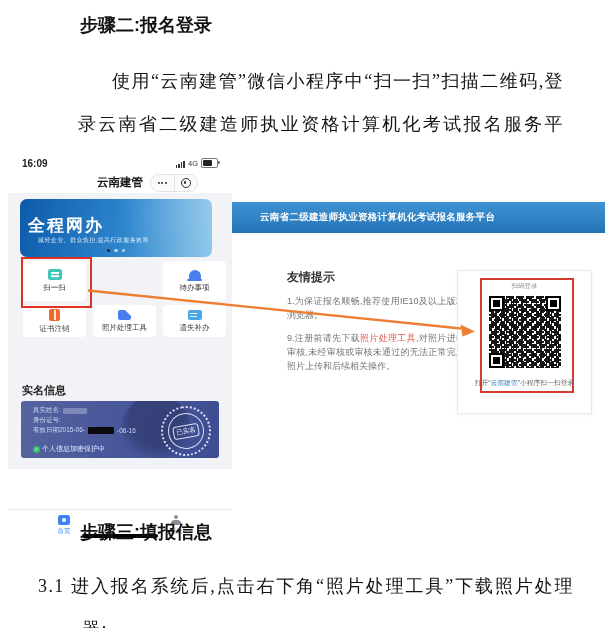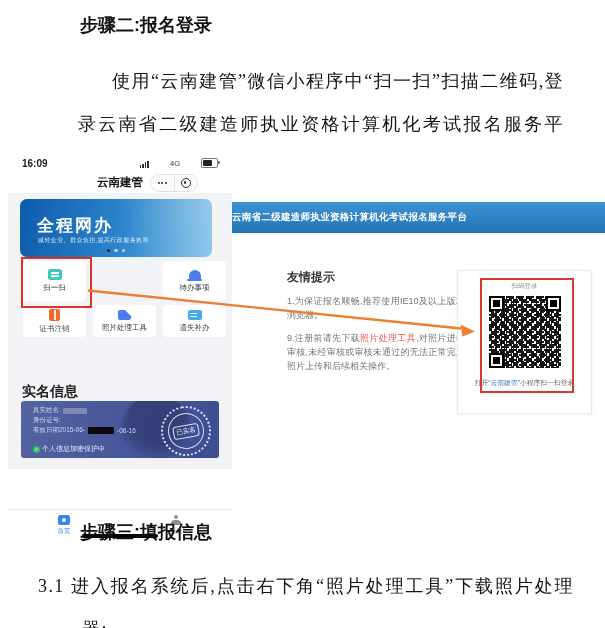--- a/index.html
+++ b/index.html
@@ -17,21 +17,21 @@
   #step3-body{left:82px;top:547px;width:492px;text-indent:-44px}
 
   
   .figure{position:absolute;left:0;top:150px;width:500px;height:372px}
 
   
   .phone{position:absolute;left:8px;top:3px;width:224px;height:347px;background:#fff}
   .p-status{position:absolute;left:0;top:2px;right:0;height:16px;display:flex;
             align-items:center;justify-content:space-between;padding:0 14px;font-size:10px;
             font-weight:bold;color:#222}
-  .p-status-right{display:flex;align-items:flex-end;gap:21px;font-weight:normal}
+  .p-status-right{display:flex;align-items:flex-end;gap:3px;font-weight:normal}
   .sig{display:flex;align-items:flex-end;gap:1px}
   .sig span{width:1.6px;background:#333;display:block}
   .sig .s1{height:3px}.sig .s2{height:4.5px}.sig .s3{height:6px}.sig .s4{height:7.5px}
   .net{font-size:7.5px;color:#333}
   .batt{width:15px;height:8px;border:1px solid #777;border-radius:2px;position:relative}
   .batt::before{content:"";position:absolute;left:1px;top:1px;bottom:1px;width:9px;background:#222;border-radius:1px}
   .batt::after{content:"";position:absolute;right:-3px;top:2px;width:2px;height:3px;background:#777;border-radius:0 1px 1px 0}
   .p-title{position:absolute;left:0;top:18px;right:0;height:22px}
   .p-title-text{position:absolute;left:0;right:0;top:4px;text-align:center;font-size:11.5px;
                 font-weight:600;color:#111}
@@ -42,21 +42,21 @@
   .dots3{display:flex;gap:1.5px}
   .dots3 i{width:2px;height:2px;border-radius:50%;background:#2c2c2c;display:block}
   .circ{width:8px;height:8px;border:1.2px solid #2c2c2c;border-radius:50%;position:relative}
   .circ::after{content:"";position:absolute;left:2px;top:2px;width:2.5px;height:2.5px;border-radius:50%;background:#2c2c2c}
 
   .p-body{position:absolute;left:0;top:40px;right:0;height:276px;background:#f2f3f6}
 
   .banner{position:absolute;left:12px;top:6px;width:192px;height:58px;border-radius:7px;overflow:hidden;
           background:radial-gradient(circle at 115% -40%,rgba(255,255,255,.35),transparent 55%),
                      linear-gradient(102deg,#0d5bab 0%,#2e86cd 55%,#7fc0e8 100%)}
-  .banner-title{position:absolute;left:17px;top:15px;font-size:17px;font-weight:bold;color:#fff;letter-spacing:2px}
+  .banner-title{position:absolute;left:8px;top:15px;font-size:17px;font-weight:bold;color:#fff;letter-spacing:2px}
   .banner-sub{position:absolute;left:18px;top:37px;font-size:6px;color:rgba(255,255,255,.85);letter-spacing:.4px}
   .dots-car{position:absolute;left:0;right:0;bottom:5px;display:flex;justify-content:center;gap:4px}
   .dots-car i{width:3.5px;height:3.5px;border-radius:50%;background:rgba(255,255,255,.65);display:block}
   .dots-car i.on{background:#1c2430}
 
   .gcard{position:absolute;width:63px;background:#fff;border-radius:4px;display:flex;
          flex-direction:column;align-items:center;justify-content:center;gap:3px}
   .r1{top:68px;height:40px}.r2{top:112px;height:32px}.r3{top:146px;height:32px}
   .c1{left:15px}.c2{left:85px}.c3{left:155px}
   .glabel{font-size:7.5px;color:#3a3a3a;white-space:nowrap}
@@ -74,21 +74,21 @@
   .gi-ecert{width:13px;height:10px;background:#4a7df0;border-radius:2px;overflow:hidden}
   .gi-ecert::after{content:"";position:absolute;right:0;top:0;border:3px solid;border-color:#fff #fff transparent transparent}
   .gi-lost{width:14px;height:10px;background:#49a8e8;border-radius:2px}
   .gi-lost::after{content:"";position:absolute;left:2.5px;top:3px;width:7px;height:1.5px;background:#fff;box-shadow:0 3px 0 rgba(255,255,255,.85)}
   .gi-expert{width:14px;height:10px;background:#3ec6b7;border-radius:2px}
   .gi-expert::after{content:"";position:absolute;left:2.5px;top:2.5px;width:4px;height:4px;border-radius:50%;background:#fff}
 
   .hl-box{position:absolute;border:2px solid #e02f23;z-index:6}
   #scan-highlight{left:13px;top:64px;width:67px;height:47px}
 
-  .rn-title{position:absolute;left:14px;top:190px;font-size:14px;font-weight:bold;color:#222}
+  .rn-title{position:absolute;left:14px;top:190px;font-size:11px;font-weight:bold;color:#222}
   .rn-card{position:absolute;left:13px;top:208px;width:198px;height:57px;border-radius:3px;overflow:hidden;
            background:linear-gradient(100deg,#55639f,#47559a 55%,#3e4c92);color:#ccd5f3;font-size:6.5px}
   .rn-card::before{content:"";position:absolute;right:28px;top:-6px;width:70px;height:70px;border-radius:50%;
            background:radial-gradient(circle at 50% 35%,#232b54 0 45%,transparent 70%);opacity:.45}
   .rn-line{position:absolute;left:12px;white-space:nowrap;display:flex;align-items:center;gap:2px}
   .l-name{top:5px}.l-id{top:15px}.l-valid{top:25px}.l-priv{top:43px;color:#e4ebff;font-size:7px}
   .blur-blob{display:inline-block;width:24px;height:6px;background:rgba(255,255,255,.28);border-radius:1px}
   .redact{display:inline-block;width:26px;height:6.5px;background:#0b0b0e;border-radius:1px;margin:0 1px}
   .chk{display:inline-flex;width:7px;height:7px;border-radius:50%;background:#35c06a;color:#fff;
        font-size:5.5px;align-items:center;justify-content:center}
@@ -107,21 +107,21 @@
   .tab:not(.active) .tab-label{color:#94989f}
   .home-ic{width:12px;height:10px;background:#3b82f6;border-radius:2.5px;position:relative}
   .home-ic::after{content:"";position:absolute;left:4px;top:3px;width:4px;height:4px;border-radius:50%;background:#fff}
   .mine-ic{width:10px;height:10px;position:relative}
   .mine-ic::before{content:"";position:absolute;left:3px;top:0;width:4px;height:4px;border-radius:50%;background:#8a8f99}
   .mine-ic::after{content:"";position:absolute;left:0;top:5px;width:10px;height:5px;border-radius:5px 5px 2px 2px;background:#8a8f99}
   .home-bar{position:absolute;left:74px;top:341px;width:76px;height:4px;border-radius:2px;background:#000}
 
   
   .web-header{position:absolute;left:232px;top:52px;width:373px;height:31px;box-sizing:border-box;
-              background:linear-gradient(#3e93d2,#2273b7);display:flex;align-items:center;padding-left:0}
+              background:linear-gradient(#3e93d2,#2273b7);display:flex;align-items:center;padding-left:28px}
   .web-header-text{font-size:9.5px;font-weight:bold;color:#fff;letter-spacing:.3px;white-space:nowrap}
 
   .tips{position:absolute;left:287px;top:119px;width:178px}
   .tips-title{font-size:12px;font-weight:bold;color:#333}
   .tip{margin-top:8px;font-size:9px;line-height:14px;color:#757575;text-align:justify}
   .tip .hot{color:#e2574c}
 
   .qr-panel{position:absolute;left:457px;top:120px;width:133px;height:142px;background:#fff;
             border:1px solid #e9e9e9;box-shadow:0 1px 3px rgba(0,0,0,.05)}
   .qr-frame{position:absolute;left:22px;top:7px;width:94px;height:115px;border:2px solid #d63a2f;box-sizing:border-box}

